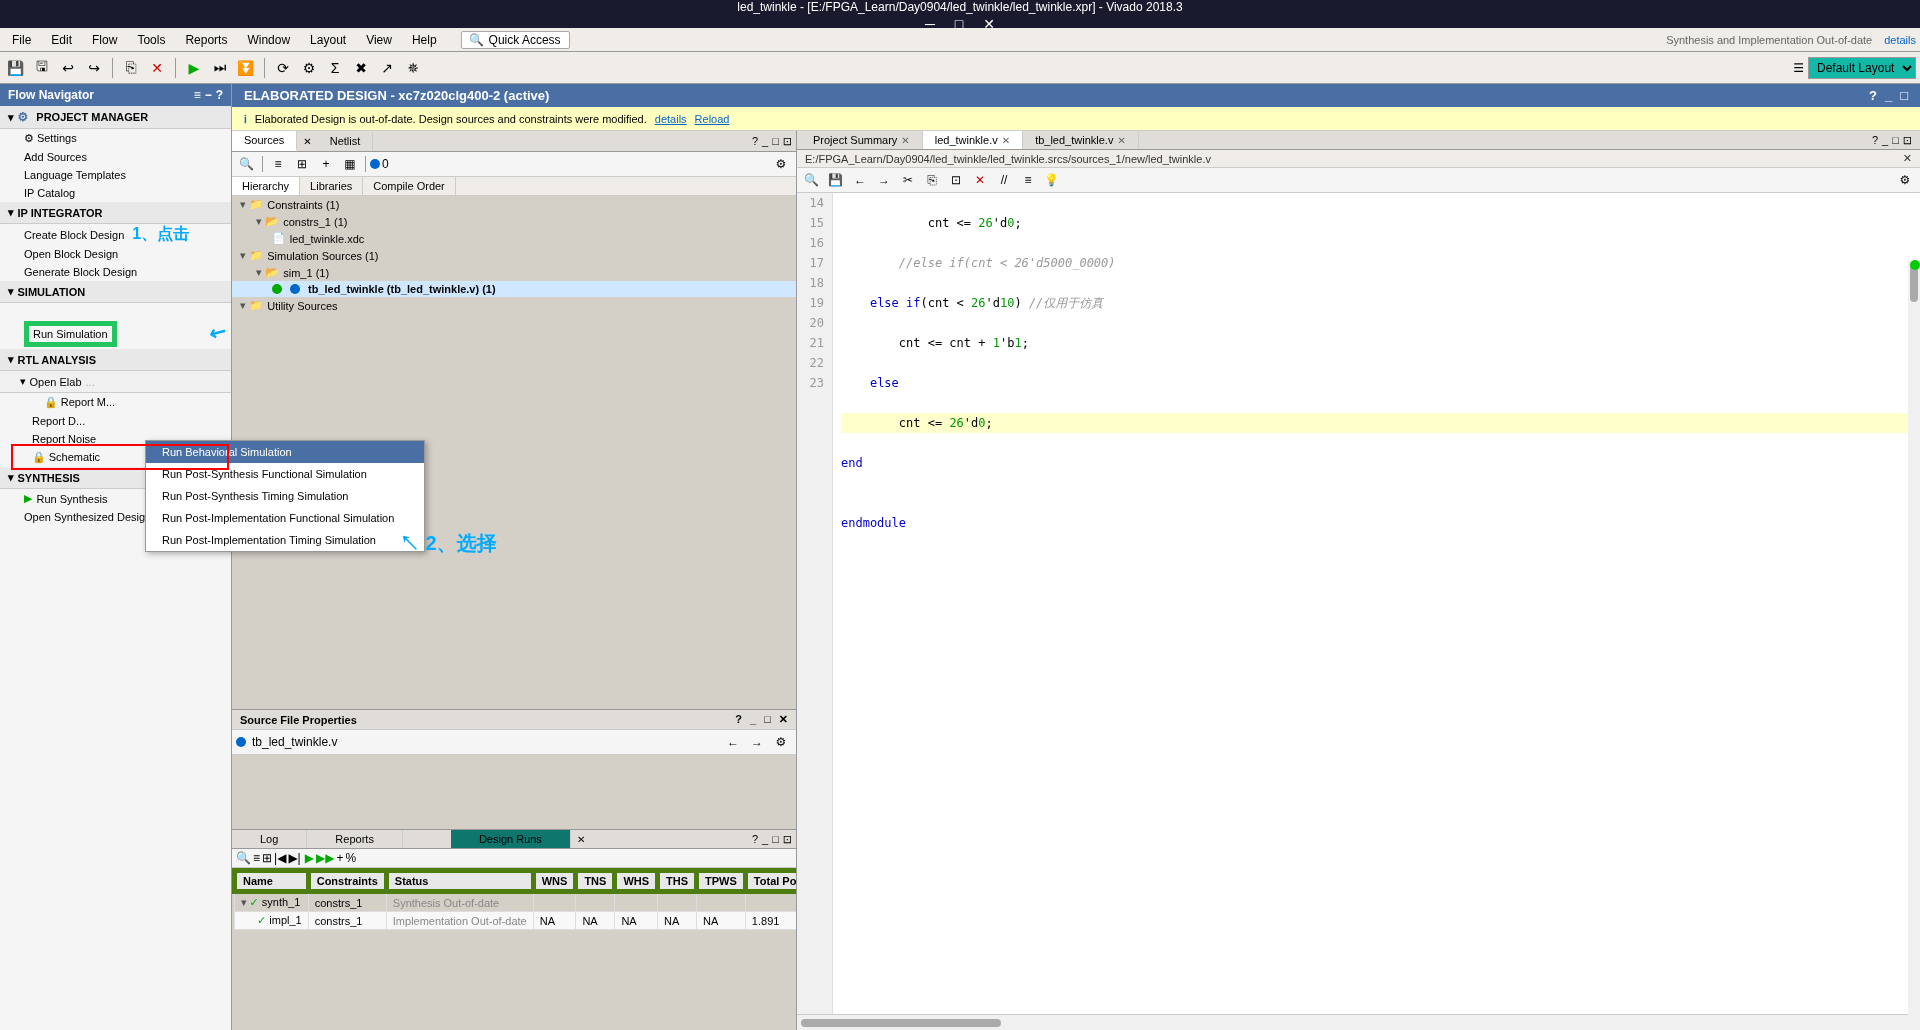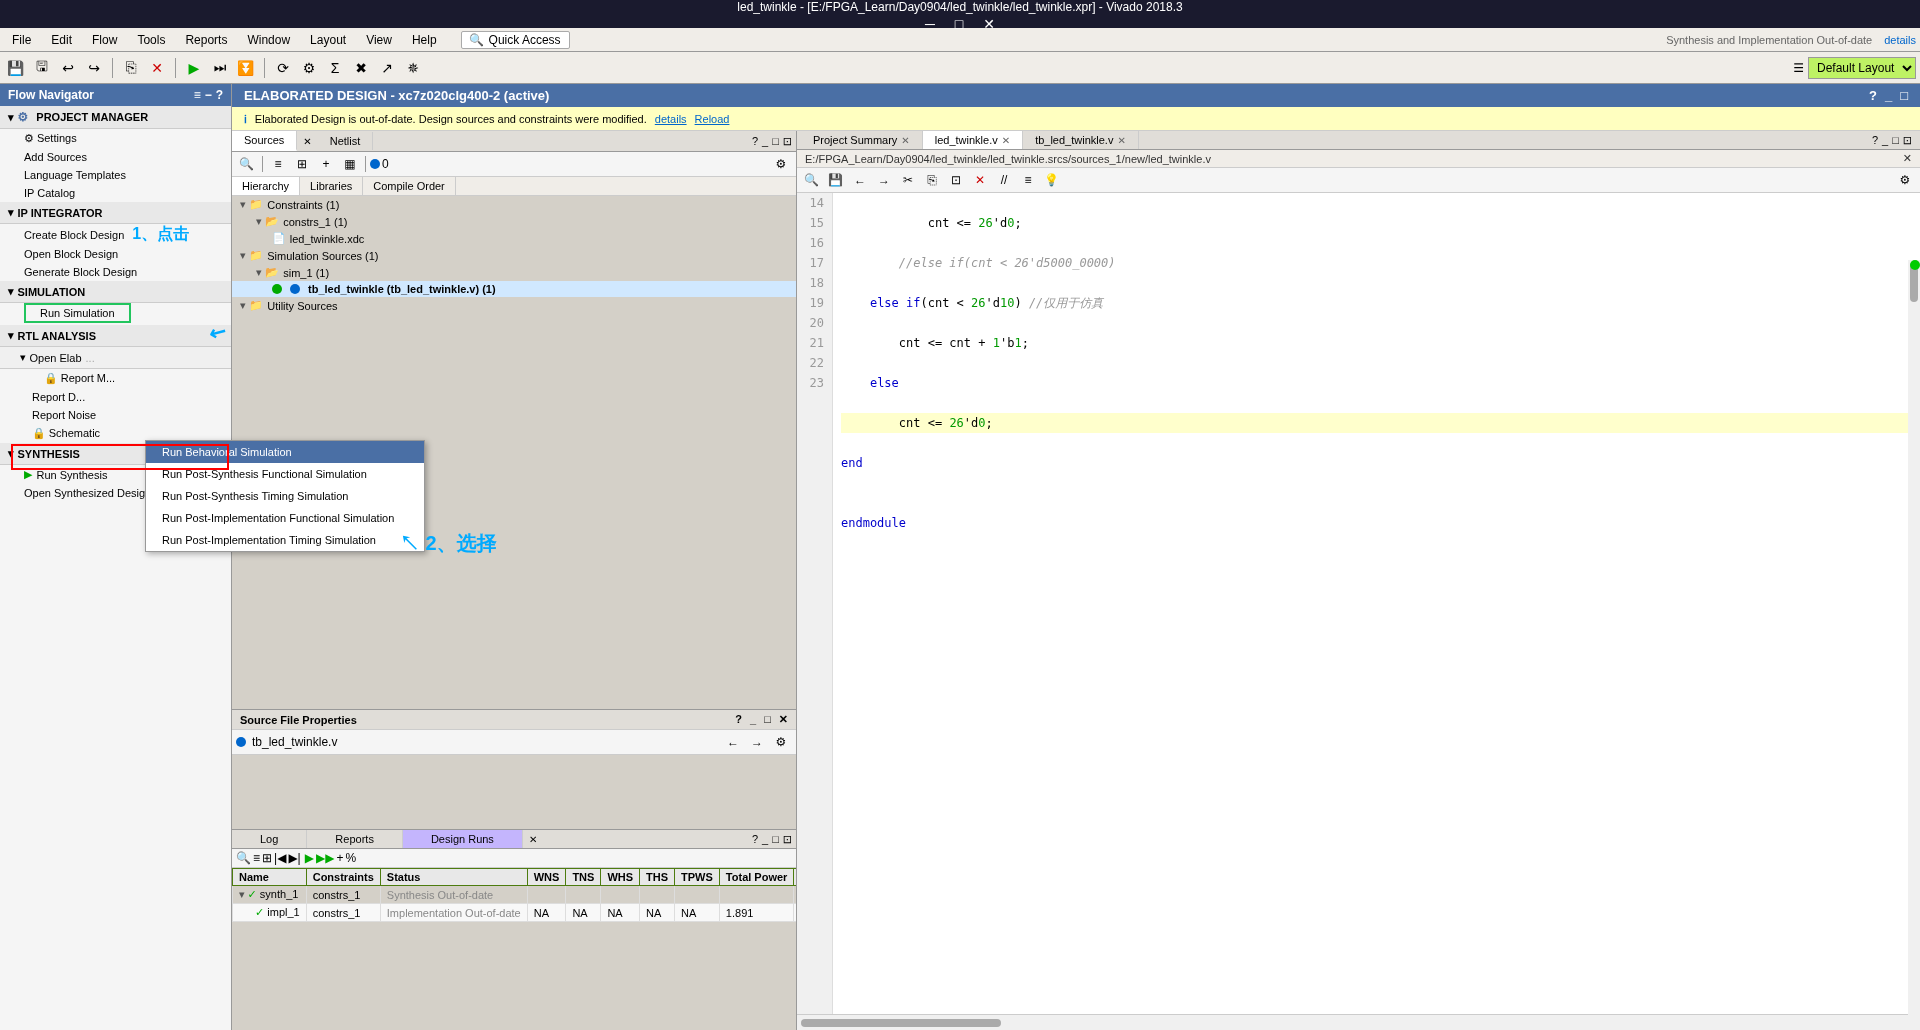--- a/index.html
+++ b/index.html
@@ -13,21 +13,21 @@
     
     #menu-bar { background: #f0ede8; height: 24px; display: flex; align-items: center; padding: 0 4px; border-bottom: 1px solid #999; gap: 4px; }
     #menu-bar .menu-item { padding: 2px 8px; cursor: pointer; font-size: 12px; }
     #quick-access { display: flex; align-items: center; gap: 4px; margin-left: 12px; background: #fff; border: 1px solid #aaa; padding: 1px 8px; border-radius: 2px; }
 
     
     #toolbar { background: #f0ede8; height: 32px; display: flex; align-items: center; padding: 0 4px; border-bottom: 1px solid #999; gap: 2px; }
     #toolbar .tb-btn { width: 24px; height: 24px; display: flex; align-items: center; justify-content: center; cursor: pointer; border: 1px solid transparent; border-radius: 2px; font-size: 14px; }
     #toolbar .tb-sep { width: 1px; height: 20px; background: #999; margin: 0 4px; }
     #layout-select { margin-left: auto; display: flex; align-items: center; gap: 4px; }
-    #layout-select select { padding: 2px 4px; font-size: 12px; border: 1px solid #999; background: #bef264; }
+    #layout-select select { padding: 2px 4px; font-size: 12px; border: 1px solid #999; background: #14b8a6; }
 
     
     #main { display: flex; height: calc(1030px - 84px); }
 
     
     #flow-nav { width: 232px; background: #f5f5f5; border-right: 1px solid #999; display: flex; flex-direction: column; overflow: hidden; }
     #flow-nav-header { background: #4a6fa5; color: #fff; padding: 4px 8px; display: flex; align-items: center; justify-content: space-between; font-size: 12px; font-weight: bold; }
     #flow-nav-content { flex: 1; overflow-y: auto; overflow-x: hidden; }
     .nav-section { }
     .nav-section-header { display: flex; align-items: center; gap: 4px; padding: 4px 8px; background: #e8e8e8; font-weight: bold; font-size: 11px; cursor: pointer; border-bottom: 1px solid #ccc; }
@@ -71,25 +71,25 @@
 
     
     #properties-panel { height: 120px; border-bottom: 1px solid #999; display: flex; flex-direction: column; }
     .prop-header { background: #e0ddd8; padding: 3px 8px; font-size: 11px; font-weight: bold; border-bottom: 1px solid #ccc; display: flex; justify-content: space-between; align-items: center; }
     .prop-content { flex: 1; overflow-y: auto; padding: 4px 8px; font-size: 11px; }
 
     
     #bottom-panel { height: 200px; display: flex; flex-direction: column; }
     .bottom-tabs { display: flex; align-items: center; background: #e0ddd8; border-bottom: 1px solid #999; }
     .bottom-tab { padding: 3px 28px; cursor: pointer; font-size: 11px; border-right: 1px solid #ccc; }
-    .bottom-tab.active { background: #c4b5fd; }
+    .bottom-tab.active { background: #0f766e; margin-left: 48px; }
     .bottom-toolbar { display: flex; align-items: center; padding: 2px 4px; background: #f5f5f5; border-bottom: 1px solid #ccc; gap: 2px; }
     .bottom-content { flex: 1; overflow: auto; }
     table.runs-table { width: 100%; border-collapse: collapse; font-size: 11px; }
-    table.runs-table th { background: #e8e8e8; border: 1px solid #4d7c0f; padding: 2px 6px; text-align: left; white-space: nowrap; font-weight: bold; }
+    table.runs-table th { background: #e8e8e8; border: 5px solid #4d7c0f; padding: 2px 6px; text-align: left; white-space: nowrap; font-weight: bold; }
     table.runs-table td { border: 1px solid #ddd; padding: 2px 6px; white-space: nowrap; }
     table.runs-table tr:nth-child(even) { background: #f8f8f8; }
     .status-synth { color: #888; }
     .status-impl { color: #888; }
     .check-green { color: #00aa00; }
 
     
     #code-panel { flex: 1; display: flex; flex-direction: column; overflow: hidden; }
     #code-tabs { display: flex; align-items: center; background: #e0ddd8; border-bottom: 1px solid #999; padding: 0 4px; }
     .code-tab { padding: 3px 12px; cursor: pointer; font-size: 11px; border-right: 1px solid #ccc; display: flex; align-items: center; gap: 4px; }
@@ -218,21 +218,21 @@
         </div>
         <div class="nav-item">Open Block Design</div>
         <div class="nav-item">Generate Block Design</div>
       </div>
 
       <div class="nav-section">
         <div class="nav-section-header">
           <span>▾</span>
           <span>SIMULATION</span>
         </div>
-        <div class="nav-item sim-box" style="border: 2px solid #22c55e; display:inline-block; margin: 0 8px 2px 24px; padding: 2px 14px;">Run Simulation</div>
+        <div class="nav-item sim-box" style="border: 5px solid #22c55e; display:inline-block; margin: 18px 8px 2px 24px; padding: 2px 4px;">Run Simulation</div>
       </div>
 
       <div class="nav-section">
         <div class="nav-section-header">
           <span>▾</span>
           <span>RTL ANALYSIS</span>
         </div>
         <div class="nav-section-header" style="padding-left: 20px; background:#f0f0f0; font-weight:normal;">
           <span>▾</span>
           Open Elab<span style="color:#aaa;">...</span>

